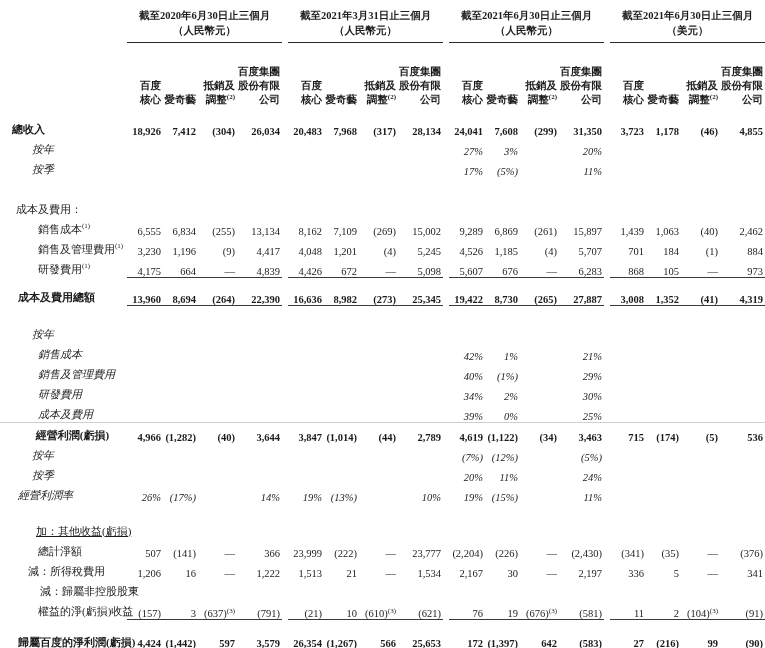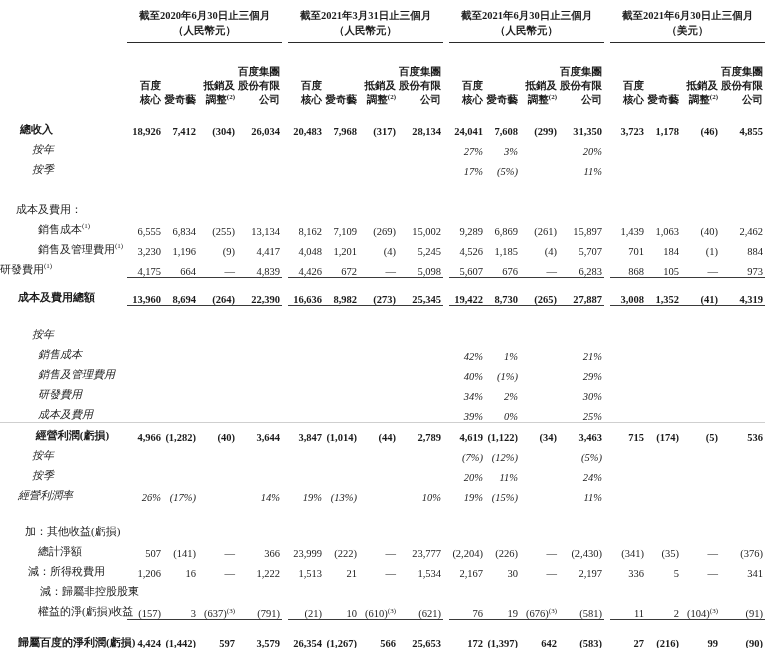--- a/index.html
+++ b/index.html
@@ -143,21 +143,21 @@
           <div>股份有限</div>
           <div>公司</div>
         </td>
       </tr>
       <tr>
         <td class="spacerTd" colspan="20" style="height: 10px;"></td>
       </tr>
     </thead>
   <tbody>
       <tr>
-        <td class="lbl bold" style="padding-left: 20px; font-family: Liberation Serif, serif;">總收入</td>
+        <td class="lbl bold" style="padding-left: 12px; font-family: Liberation Serif, serif;">總收入</td>
         <td class="num bold">18,926</td>
         <td class="num bold">7,412</td>
         <td class="num bold">(304)</td>
         <td class="num bold">26,034</td>
         <td class="gap"></td>
         <td class="num bold">20,483</td>
         <td class="num bold">7,968</td>
         <td class="num bold">(317)</td>
         <td class="num bold">28,134</td>
         <td class="gap"></td>
@@ -278,21 +278,21 @@
         <td class="num">1,185</td>
         <td class="num">(4)</td>
         <td class="num">5,707</td>
         <td class="gap"></td>
         <td class="num">701</td>
         <td class="num">184</td>
         <td class="num">(1)</td>
         <td class="num">884</td>
       </tr>
       <tr>
-        <td class="lbl" style="">研發費用<sup>(1)</sup></td>
+        <td class="lbl" style="padding-left: 38px;">研發費用<sup>(1)</sup></td>
         <td class="num ruleS">4,175</td>
         <td class="num ruleS">664</td>
         <td class="num ruleS">—</td>
         <td class="num ruleS">4,839</td>
         <td class="gap"></td>
         <td class="num ruleS">4,426</td>
         <td class="num ruleS">672</td>
         <td class="num ruleS">—</td>
         <td class="num ruleS">5,098</td>
         <td class="gap"></td>
@@ -529,21 +529,21 @@
         <td class="gap"></td>
         <td class="num ital"></td>
         <td class="num ital"></td>
         <td class="num ital"></td>
         <td class="num ital"></td>
       </tr>
       <tr>
         <td colspan="20" class="spacerTd" style="height: 16px;"></td>
       </tr>
       <tr>
-        <td class="lbl" style="padding-left: 25px;">加：其他收益(虧損)</td>
+        <td class="lbl" style="padding-left: 36px; text-decoration: underline;">加：其他收益(虧損)</td>
         <td class="num"></td>
         <td class="num"></td>
         <td class="num"></td>
         <td class="num"></td>
         <td class="gap"></td>
         <td class="num"></td>
         <td class="num"></td>
         <td class="num"></td>
         <td class="num"></td>
         <td class="gap"></td>

